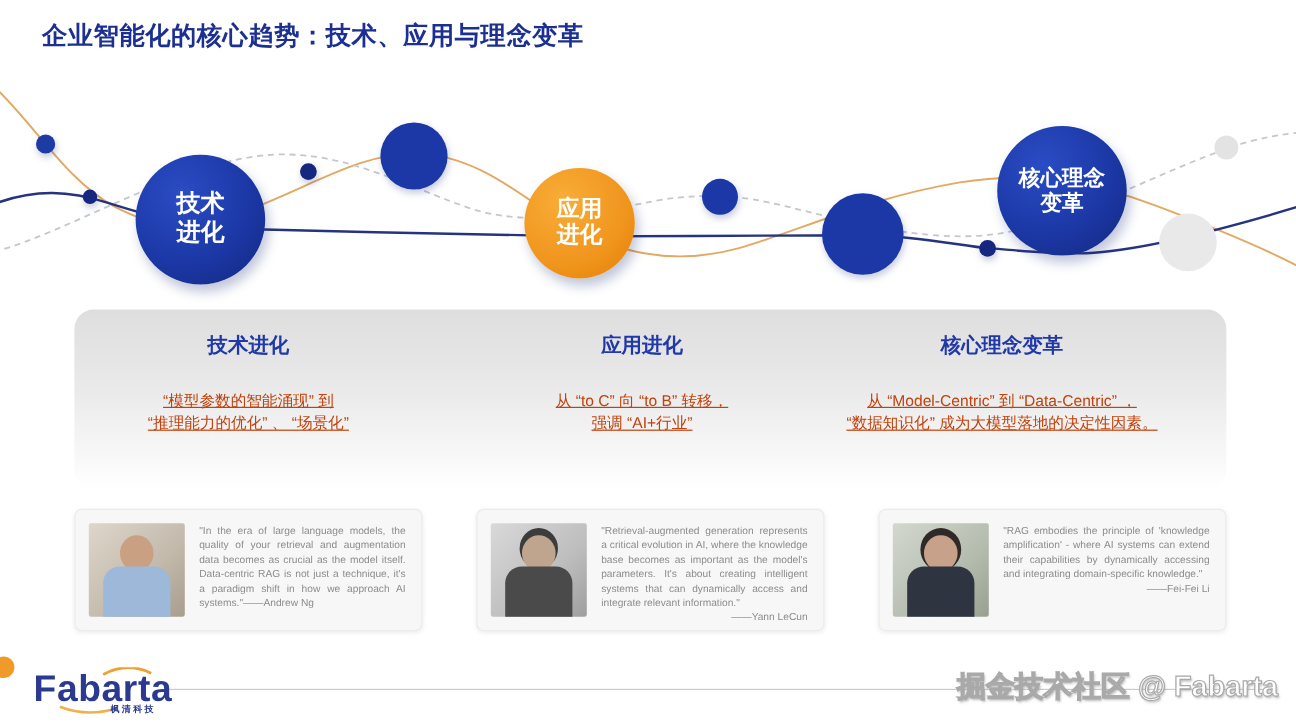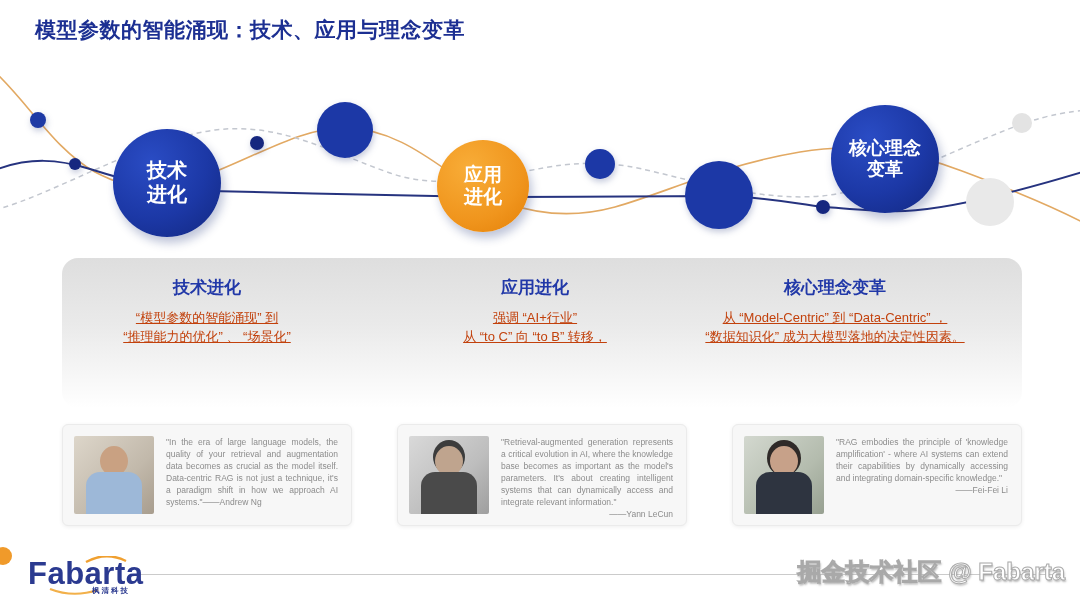--- a/index.html
+++ b/index.html
@@ -36,21 +36,21 @@
   
   .panel{
     position:absolute;left:62px;top:258px;width:960px;height:150px;
     border-radius:16px;
     background:linear-gradient(180deg,#dedede 0%,#eaeaea 45%,rgba(255,255,255,0) 100%);
   }
   .col{position:absolute;top:276px;text-align:center;}
   .col-1{left:62px;width:290px;}
   .col-2{left:390px;width:290px;}
   .col-3{left:660px;width:350px;}
-  .col-header{font-size:17px;font-weight:700;color:#2138a8;margin-bottom:10px;}
+  .col-header{font-size:17px;font-weight:700;color:#2138a8;margin-bottom:26px;}
   .col-body{font-size:13px;color:#c2410c;line-height:1.45;text-decoration:underline;}
   
   .quote-card{
     position:absolute;top:424px;width:290px;height:102px;box-sizing:border-box;
     background:#f7f7f7;border:1px solid #ebebeb;border-radius:6px;
     box-shadow:0 1px 4px rgba(0,0,0,0.07);
     padding:11px 13px 9px 11px;
   }
   .card-1{left:62px;} .card-2{left:397px;} .card-3{left:732px;}
   .photo{
@@ -88,21 +88,21 @@
     position:absolute;right:15px;top:556px;
     font-size:24px;font-weight:600;color:#ffffff;
     -webkit-text-stroke:1px #a9a9a9;
     text-shadow:1px 2px 2px rgba(130,130,130,0.55);
     z-index:5;
   }
 </style>
 </head>
 <body>
 
-<div class="slide-title">模型参数的智能涌现：技术、应用与理念变革</div>
+<div class="slide-title">企业智能化的核心趋势：技术、应用与理念变革</div>
 
 <svg class="wave-svg" viewBox="0 0 1080 260" xmlns="http://www.w3.org/2000/svg">
   <g fill="none">
 
     <path d="M -5,72 C 30,105 55,150 95,172 C 135,193 162,192 202,177
              C 262,154 300,128 345,128 C 400,128 442,170 472,187
              C 512,210 560,222 615,207 C 665,193 722,165 800,152
              C 860,142 912,152 962,171 C 1010,189 1052,206 1086,224" stroke="#e2a963" stroke-width="1.6"></path>
 
     <path d="M -5,210 C 60,192 140,140 215,130 C 280,122 330,152 390,173
@@ -149,22 +149,22 @@
 
 <div class="panel"></div>
 
 <div class="col col-1">
   <div class="col-header">技术进化</div>
   <div class="col-body">“模型参数的智能涌现” 到</div>
   <div class="col-body">“推理能力的优化” 、 “场景化”</div>
 </div>
 <div class="col col-2">
   <div class="col-header">应用进化</div>
+  <div class="col-body">从 “to C” 向 “to B” 转移，</div>
   <div class="col-body">强调 “AI+行业”</div>
-  <div class="col-body">从 “to C” 向 “to B” 转移，</div>
 </div>
 <div class="col col-3">
   <div class="col-header">核心理念变革</div>
   <div class="col-body">从 “Model-Centric” 到 “Data-Centric” ，</div>
   <div class="col-body">“数据知识化” 成为大模型落地的决定性因素。</div>
 </div>
 
 <div class="quote-card card-1">
   <div class="photo photo-ng">
     <div class="head"></div>

